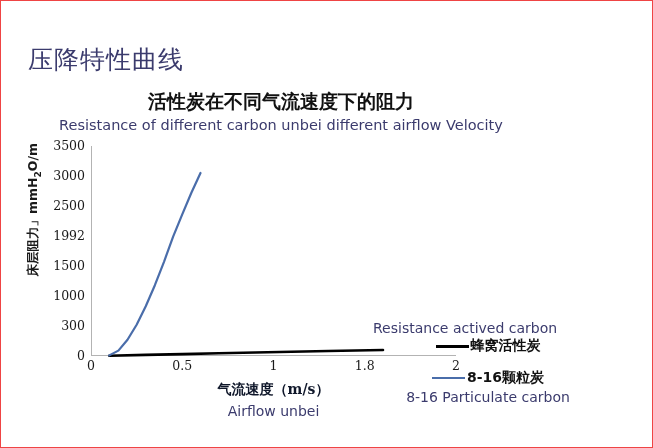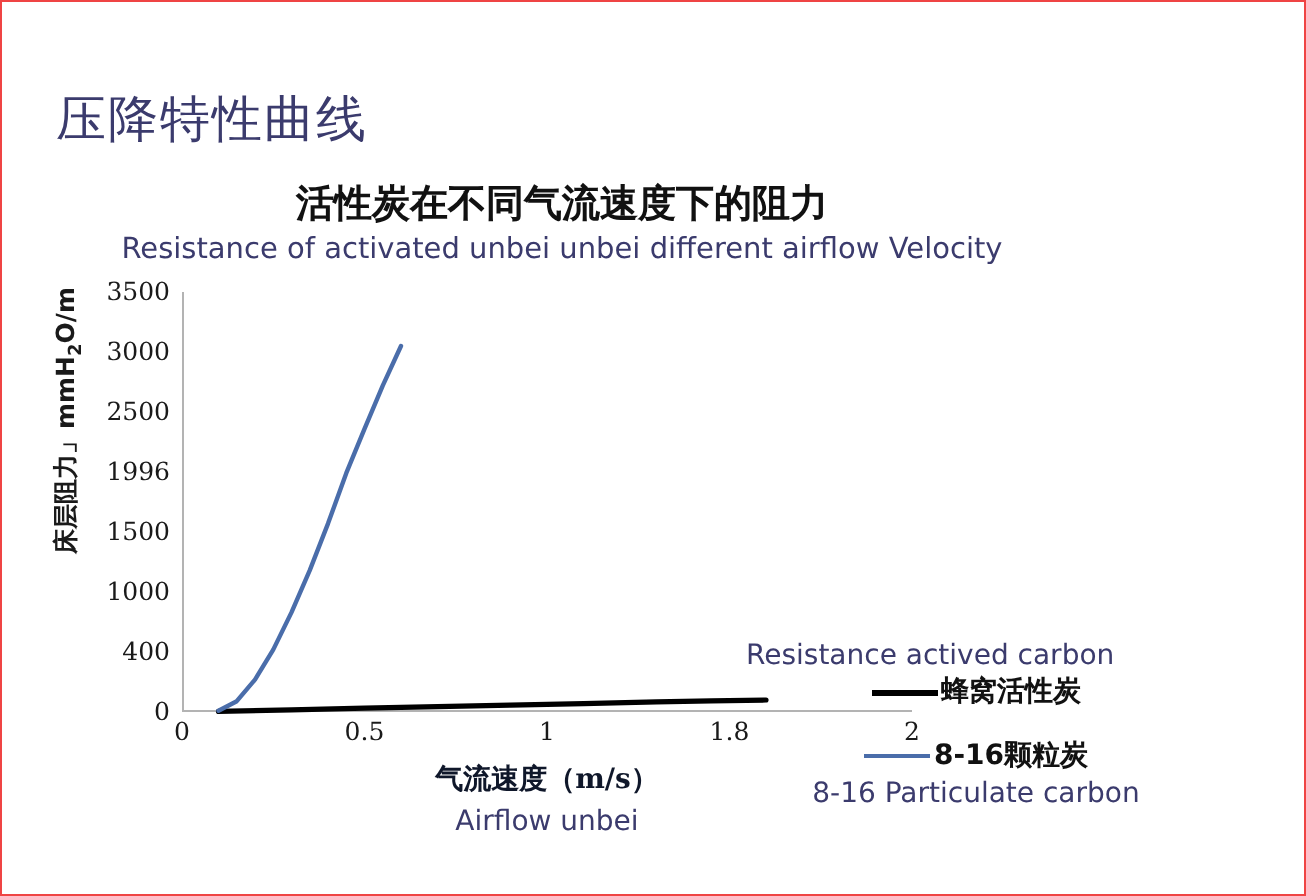--- a/index.html
+++ b/index.html
@@ -229,32 +229,32 @@
 </head>
 <body>
 
 <div id="slide">
 
   <div id="slide-heading">压降特性曲线</div>
 
   <div id="chart-area">
 
     <div id="chart-title-cn">活性炭在不同气流速度下的阻力</div>
-    <div id="chart-title-en">Resistance of activated unbei unbei different airflow Velocity</div>
+    <div id="chart-title-en">Resistance of different carbon unbei different airflow Velocity</div>
 
     <div id="y-axis-title">
       <span>床层阻力」mmH</span><span class="sub">2</span><span>O/m</span>
     </div>
 
     <div id="y-tick-wrap">
         <div class="y-tick-label" style="top: 204px;">0</div>
-        <div class="y-tick-label" style="top: 174px;">400</div>
+        <div class="y-tick-label" style="top: 174px;">300</div>
         <div class="y-tick-label" style="top: 144px;">1000</div>
         <div class="y-tick-label" style="top: 114px;">1500</div>
-        <div class="y-tick-label" style="top: 84px;">1996</div>
+        <div class="y-tick-label" style="top: 84px;">1992</div>
         <div class="y-tick-label" style="top: 54px;">2500</div>
         <div class="y-tick-label" style="top: 24px;">3000</div>
         <div class="y-tick-label" style="top: -6px;">3500</div>
       </div>
 
     <div id="plot-box">
       <div id="axis-y-line"></div>
       <div id="axis-x-line"></div>
       <svg id="series-svg" width="365" height="210" viewBox="0 0 365 210">
         <polyline id="series-0" fill="none" stroke-width="2.6" stroke-linecap="round" stroke-linejoin="round" stroke="#000000" points="18.25,209.70 54.75,208.92 91.25,208.08 127.75,207.30 164.25,206.52 200.75,205.80 237.25,204.96 264.63,204.48 292.00,204.00"></polyline>

